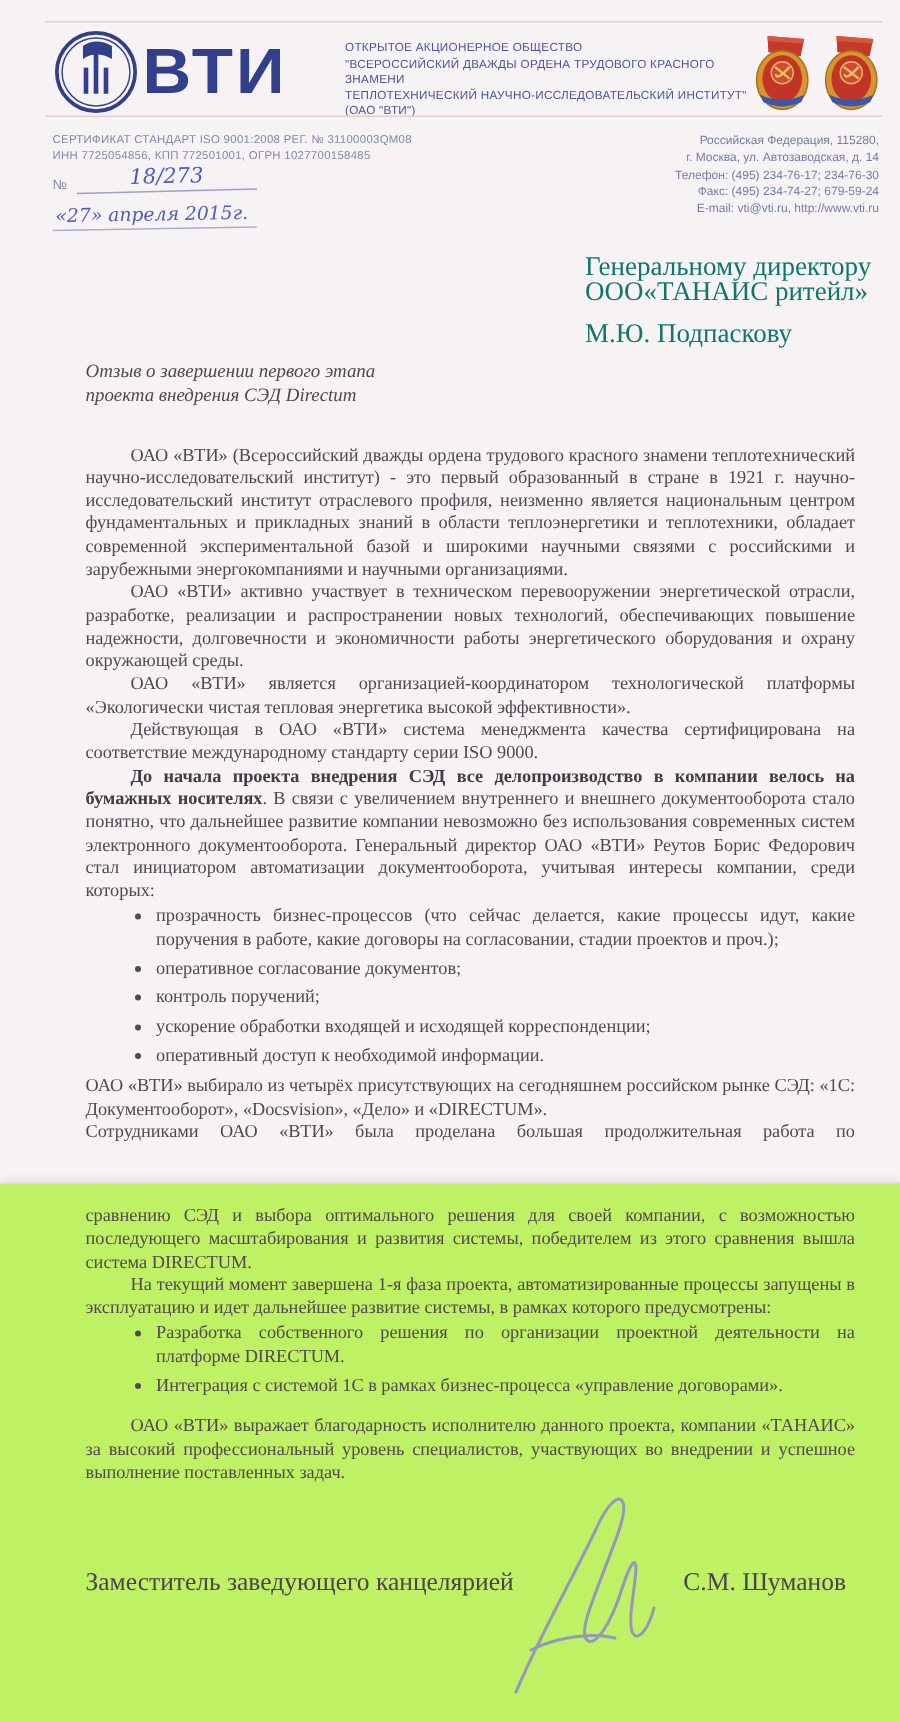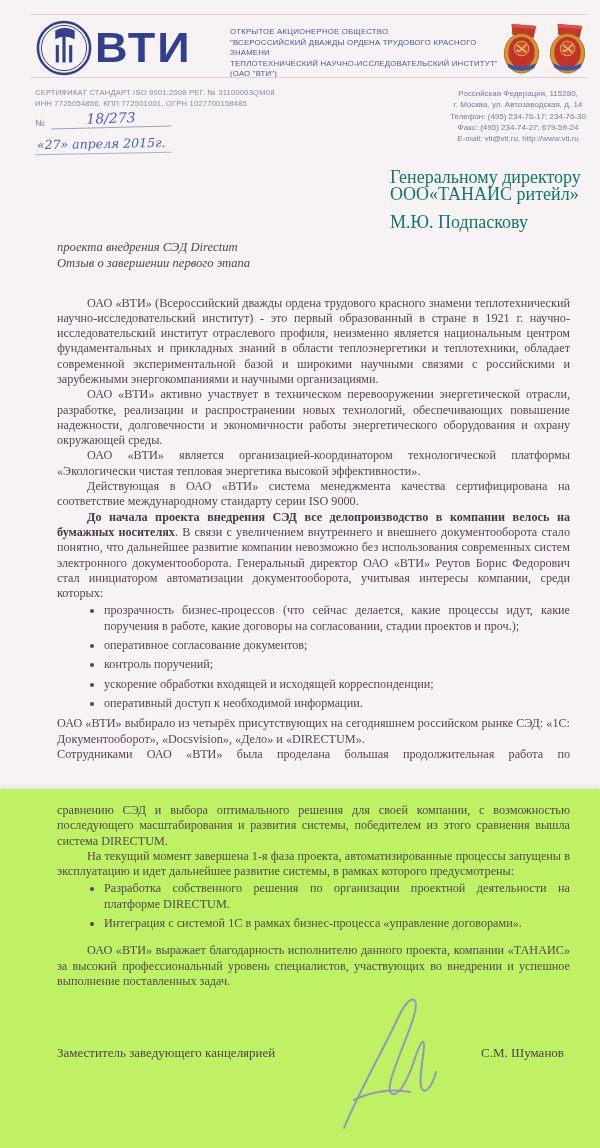--- a/index.html
+++ b/index.html
@@ -25,40 +25,40 @@
   .cert{position:absolute;left:35px;top:88px;font-family:"Liberation Sans",sans-serif;
         font-size:7.6px;line-height:10.5px;color:#8289ad;letter-spacing:.2px;}
   .numrow{position:absolute;left:35px;top:110px;display:flex;align-items:flex-end;}
   .numlbl{font-family:"Liberation Sans",sans-serif;font-size:9px;color:#8289ad;margin-right:6px;}
   .hand{font-family:"DejaVu Serif",serif;font-style:italic;color:#4b5cc0;}
   .numval{display:inline-block;width:120px;text-align:center;font-size:14px;
           border-bottom:1px solid #9aa3c4;transform:rotate(-1.5deg);padding-bottom:1px;}
   .daterow{position:absolute;left:35px;top:134px;}
   .dateval{display:inline-block;font-size:12.5px;border-bottom:1px solid #a8afce;
            transform:rotate(-1deg);padding:0 6px 2px 2px;}
-  .contact{position:absolute;right:14px;top:88px;text-align:center;font-family:"Liberation Sans",sans-serif;
+  .contact{position:absolute;right:14px;top:88px;text-align:right;font-family:"Liberation Sans",sans-serif;
            font-size:8px;line-height:11.3px;color:#717daa;}
 
   
   .addr{margin:4px 0 0 390px;font-size:18px;line-height:16.5px;color:#0f766e;}
   .addr .nm{margin-top:12px;}
   .subj{margin:8px 0 0 57px;font-style:italic;font-size:12.6px;line-height:16px;color:#53454f;}
   .bt{margin:0 30px 0 57px;font-size:12.2px;line-height:15.3px;color:#554653;text-align:justify;}
   .ind{text-indent:30px;}
   .mt7{margin-top:25px}.mt5{margin-top:5px}.mt12{margin-top:12px}.mt14{padding-top:14px}
   .bld{font-weight:bold;color:#463844;}
   ul.bl{margin:2px 30px 0 57px;padding-left:47px;font-size:12.2px;line-height:15.3px;
         color:#554653;text-align:justify;}
   ul.bl li{margin-bottom:4px;font-family:Liberation Serif, serif;}
   ul.bl li::marker{color:#554653;}
   .jlast{text-align-last:justify;}
 
   
   .sigrow{display:flex;justify-content:space-between;margin:56px 36px 12px 57px;
-          font-size:13px;color:#4e4150;}
+          font-size:17px;color:#4e4150;}
   .scribble{position:absolute;left:330px;top:193px;}
 
   svg{display:block;}
 </style>
 </head>
 <body>
 
 <div class="page">
 
   <div class="sec1">
@@ -136,22 +136,22 @@
       </div>
     </div>
 
     <div class="addr">
       <div>Генеральному директору</div>
       <div>ООО«ТАНАИС ритейл»</div>
       <div class="nm">М.Ю. Подпаскову</div>
     </div>
 
     <div class="subj">
+      <div>Отзыв о завершении первого этапа</div>
       <div>проекта  внедрения СЭД Directum</div>
-      <div>Отзыв о завершении первого этапа</div>
     </div>
 
     <p class="bt ind mt7">ОАО «ВТИ» (Всероссийский дважды ордена трудового красного знамени теплотехнический научно-исследовательский институт) - это первый образованный в стране в 1921 г. научно-исследовательский институт отраслевого профиля, неизменно является национальным центром фундаментальных и прикладных знаний в области теплоэнергетики и теплотехники, обладает современной экспериментальной базой и широкими научными связями с российскими и зарубежными энергокомпаниями и научными организациями.</p>
     <p class="bt ind">ОАО «ВТИ» активно участвует в техническом перевооружении энергетической отрасли, разработке, реализации и распространении новых технологий, обеспечивающих повышение надежности, долговечности и экономичности работы энергетического оборудования и охрану окружающей среды.</p>
     <p class="bt ind">ОАО «ВТИ» является организацией-координатором технологической платформы «Экологически чистая тепловая энергетика высокой эффективности».</p>
     <p class="bt ind">Действующая в ОАО «ВТИ» система менеджмента качества сертифицирована на соответствие международному стандарту серии ISO 9000.</p>
     <p class="bt ind"><span class="bld">До начала проекта внедрения СЭД все делопроизводство в компании велось на бумажных носителях</span><span>. В связи с увеличением внутреннего и внешнего документооборота стало понятно, что дальнейшее развитие компании невозможно без использования современных систем электронного документооборота. Генеральный директор ОАО «ВТИ» Реутов Борис Федорович стал инициатором автоматизации документооборота, учитывая интересы компании, среди которых:</span></p>
 
     <ul class="bl">
       <li>прозрачность бизнес-процессов (что сейчас делается, какие процессы идут, какие поручения в работе, какие договоры на согласовании, стадии проектов и проч.);</li>

